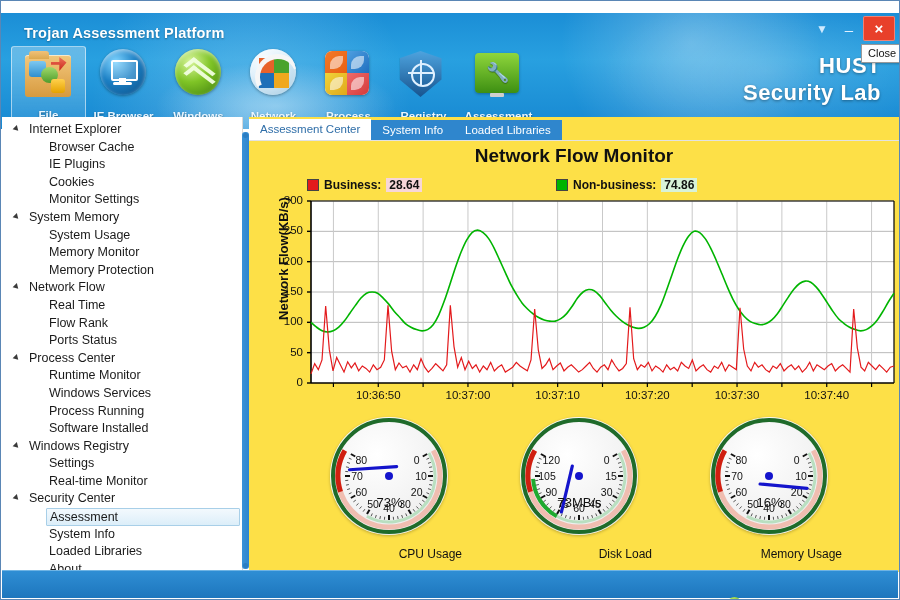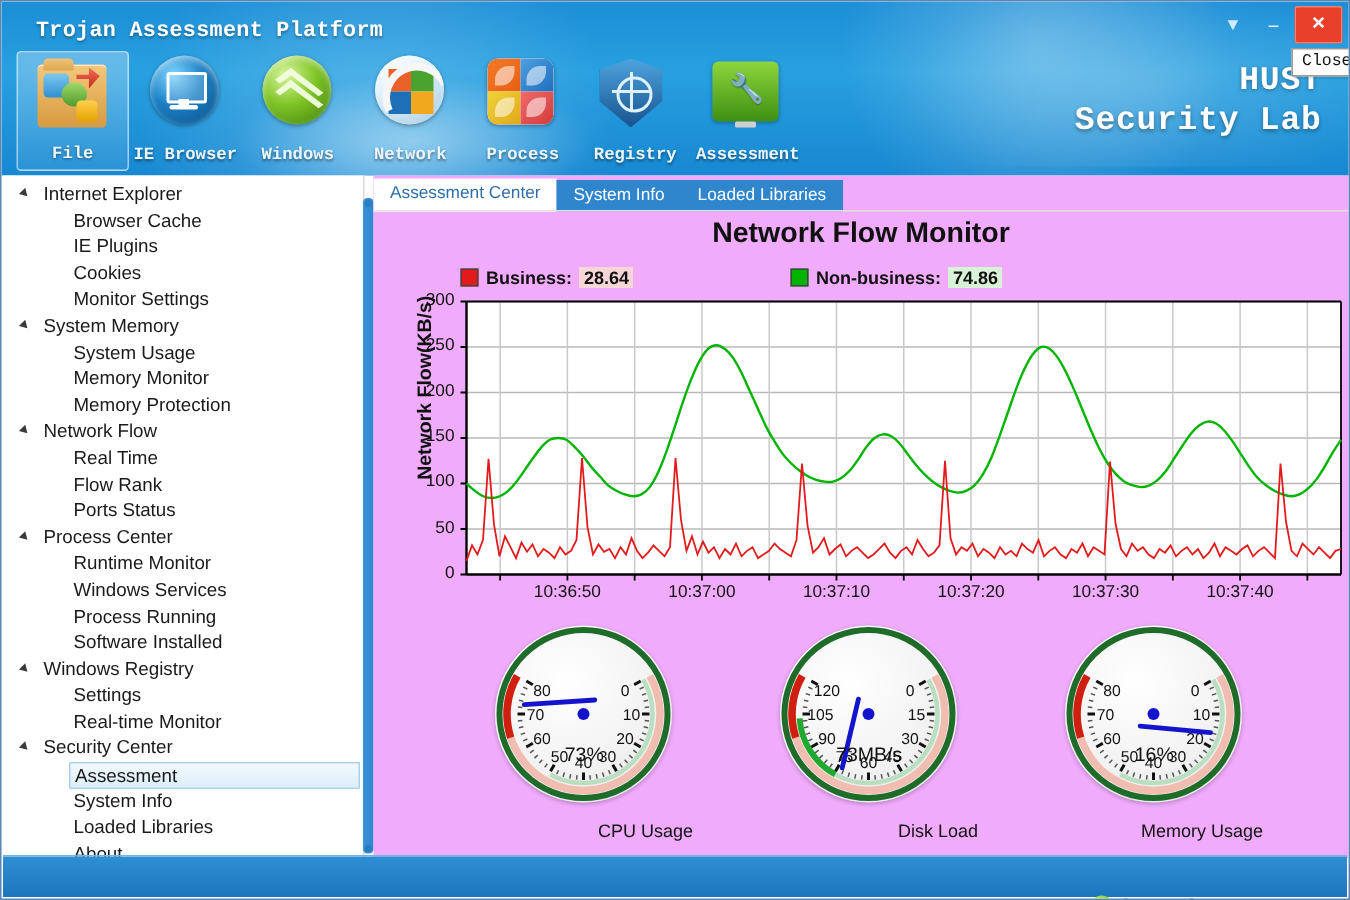--- a/index.html
+++ b/index.html
@@ -9,27 +9,26 @@
     background:#ffffff;
     -webkit-font-smoothing:antialiased;
   }
   .app{
     position:relative;width:900px;height:600px;box-sizing:border-box;
     border:1px solid #5a86b5;background:#fff;overflow:hidden;
   }
 
   
   .header{
-    position:absolute;left:0;top:0;width:900px;height:116px;
+    position:absolute;left:0;top:12px;width:900px;height:116px;
     background:
       radial-gradient(circle at 690px 30px, rgba(255,255,255,.28) 0, rgba(255,255,255,0) 130px),
       radial-gradient(circle at 250px 95px, rgba(200,235,255,.30) 0, rgba(255,255,255,0) 160px),
       linear-gradient(180deg,#1b8ed6 0%, #28a0e0 40%, #1f93d8 72%, #1788d2 100%);
     overflow:hidden;
-    font-family:Liberation Mono, monospace;
   }
   .header .cloud1{
     position:absolute;left:150px;top:48px;width:250px;height:90px;
     background:radial-gradient(ellipse at 50% 50%, rgba(230,248,255,.45) 0%, rgba(230,248,255,0) 68%);
     pointer-events:none;
   }
   .header .cloud2{
     position:absolute;left:600px;top:-20px;width:330px;height:130px;
     background:radial-gradient(ellipse at 50% 60%, rgba(255,255,255,.18) 0%, rgba(255,255,255,0) 70%);
     pointer-events:none;
@@ -181,42 +180,42 @@
   .splitter{
     position:absolute;left:241px;top:131px;width:7px;height:437px;
     background:linear-gradient(90deg,#3a92d8,#2f86cd);border-radius:3px;
   }
   .splitter:before,.splitter:after{
     content:"";position:absolute;left:1px;width:5px;height:5px;border-radius:50%;background:#2b7dc2;
   }
   .splitter:before{top:1px;} .splitter:after{bottom:1px;}
 
   
-  .content{position:absolute;left:248px;top:116px;width:650px;height:455px;background:#f0abfc;overflow:hidden;}
+  .content{position:absolute;left:248px;top:116px;width:650px;height:455px;background:#fde047;overflow:hidden;}
   .tabs{position:absolute;left:0;top:2px;height:22px;display:flex;align-items:flex-end;}
   .tab{
     height:21px;line-height:21px;padding:0 11px;font-size:11.5px;cursor:default;white-space:nowrap;
   }
   .tab.active{background:#ffffff;color:#2f6ea8;border-bottom:1px solid #fff;}
   .tab.inactive{background:#2f86cd;color:#ffffff;}
   .tabs-rule{position:absolute;left:0;top:23px;width:650px;height:1px;background:#e2e2e2;}
 
   .panel-title{
     position:absolute;left:0;top:28px;width:650px;text-align:center;
     font-size:19px;font-weight:bold;color:#111;
   }
 
   
   .legend{position:absolute;left:0;top:61px;width:650px;height:16px;}
   .lg{position:absolute;display:flex;align-items:center;font-size:12px;font-weight:bold;color:#111;}
   .lg .swatch{width:10px;height:10px;margin-right:5px;border:1px solid #444;}
   .lg .val{margin-left:5px;padding:0 3px;font-weight:bold;}
   .lg-business{left:58px;} .lg-business .swatch{background:#e31a1c;}
   .lg-business .val{background:#f7d6d8;color:#111;}
-  .lg-nonb{left:243px;padding-left:35px;} .lg-nonb .swatch{background:#00b400;}
+  .lg-nonb{left:272px;padding-left:35px;} .lg-nonb .swatch{background:#00b400;}
   .lg-nonb .val{background:#d8f2d8;color:#111;}
 
   
   .chart{position:absolute;left:8px;top:80px;width:640px;height:220px;}
   .ylabel{
     position:absolute;left:-44px;top:54px;width:140px;text-align:center;
     transform:rotate(-90deg);font-size:13px;font-weight:bold;color:#111;
   }
   .ytick{position:absolute;right:0;width:30px;text-align:right;font-size:11.5px;color:#111;}
   .xtick{position:absolute;text-align:center;font-size:11.5px;color:#111;width:60px;}

